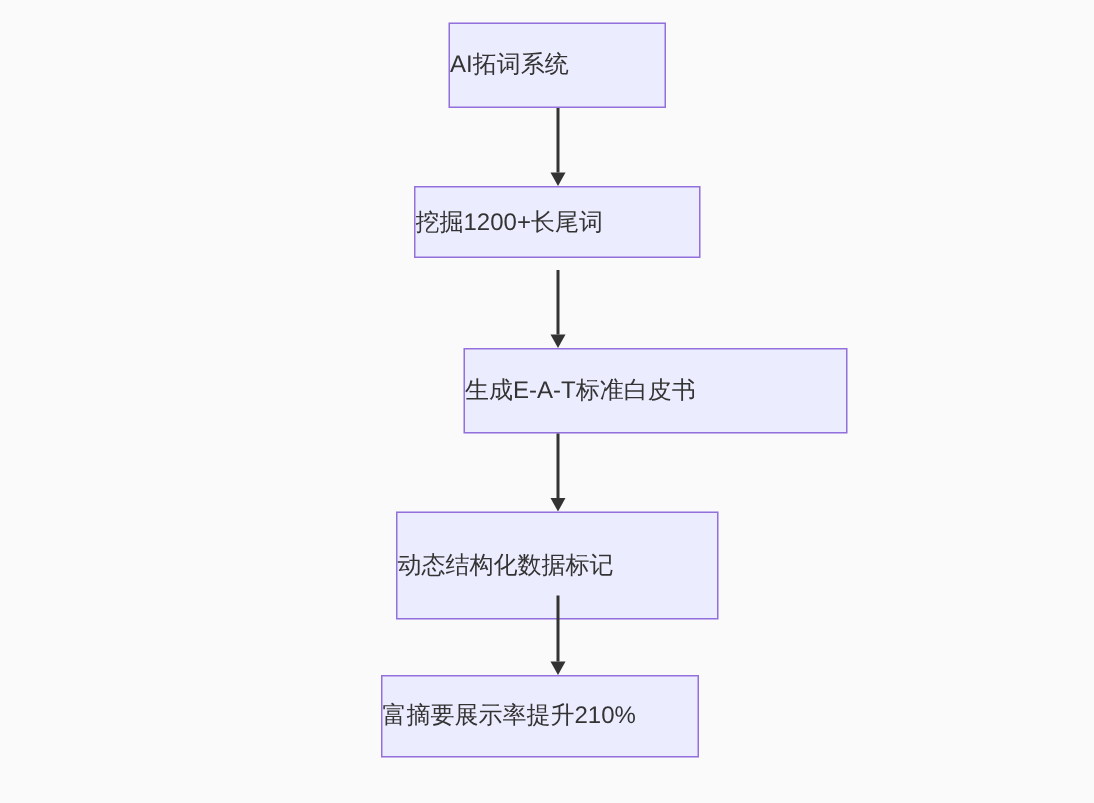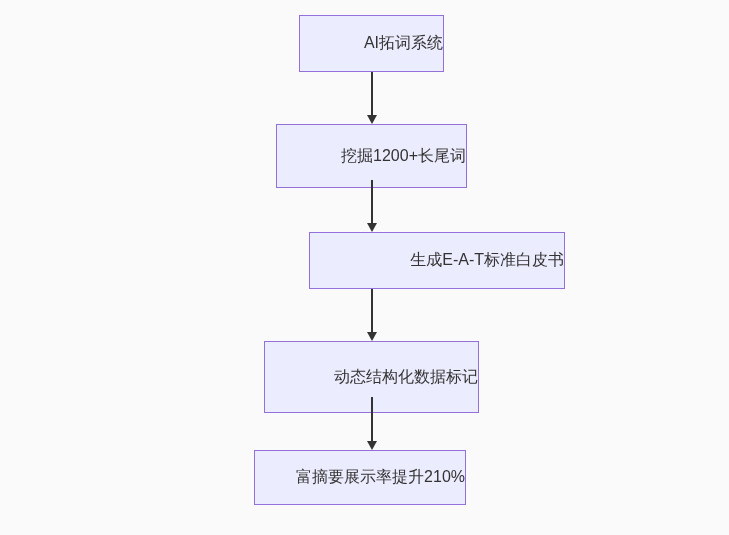--- a/index.html
+++ b/index.html
@@ -18,26 +18,26 @@
   }
   .node {
     position: absolute;
     box-sizing: border-box;
     background: #ECECFF;
     border: 1px solid #9370DB;
     color: #333333;
     font-size: 16px;
     display: flex;
     align-items: center;
-    justify-content: flex-end;
+    justify-content: flex-start;
     text-align: center;
     white-space: nowrap;
   }
   .node-1 { left: 299px; top: 15px;  width: 145px; height: 57px; }
-  .node-2 { left: 276px; top: 124px; width: 191px; height: 64px; }
+  .node-2 { left: 276px; top: 124px; width: 191px; height: 48px; }
   .node-3 { left: 261px; top: 232px; width: 256px; height: 57px; margin-left: 48px; }
   .node-4 { left: 264px; top: 341px; width: 215px; height: 72px; }
   .node-5 { left: 254px; top: 450px; width: 212px; height: 55px; }
 
   .edge {
     position: absolute;
     left: 366px;            
     width: 11px;
     display: flex;
     flex-direction: column;

